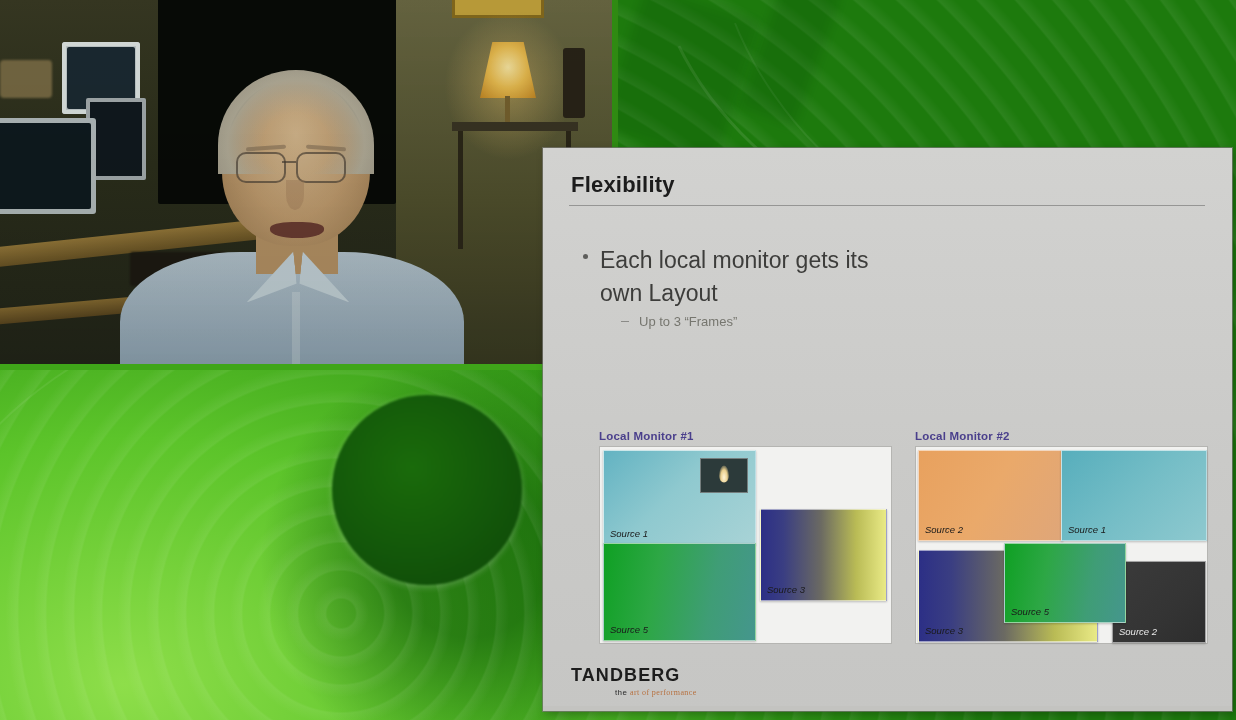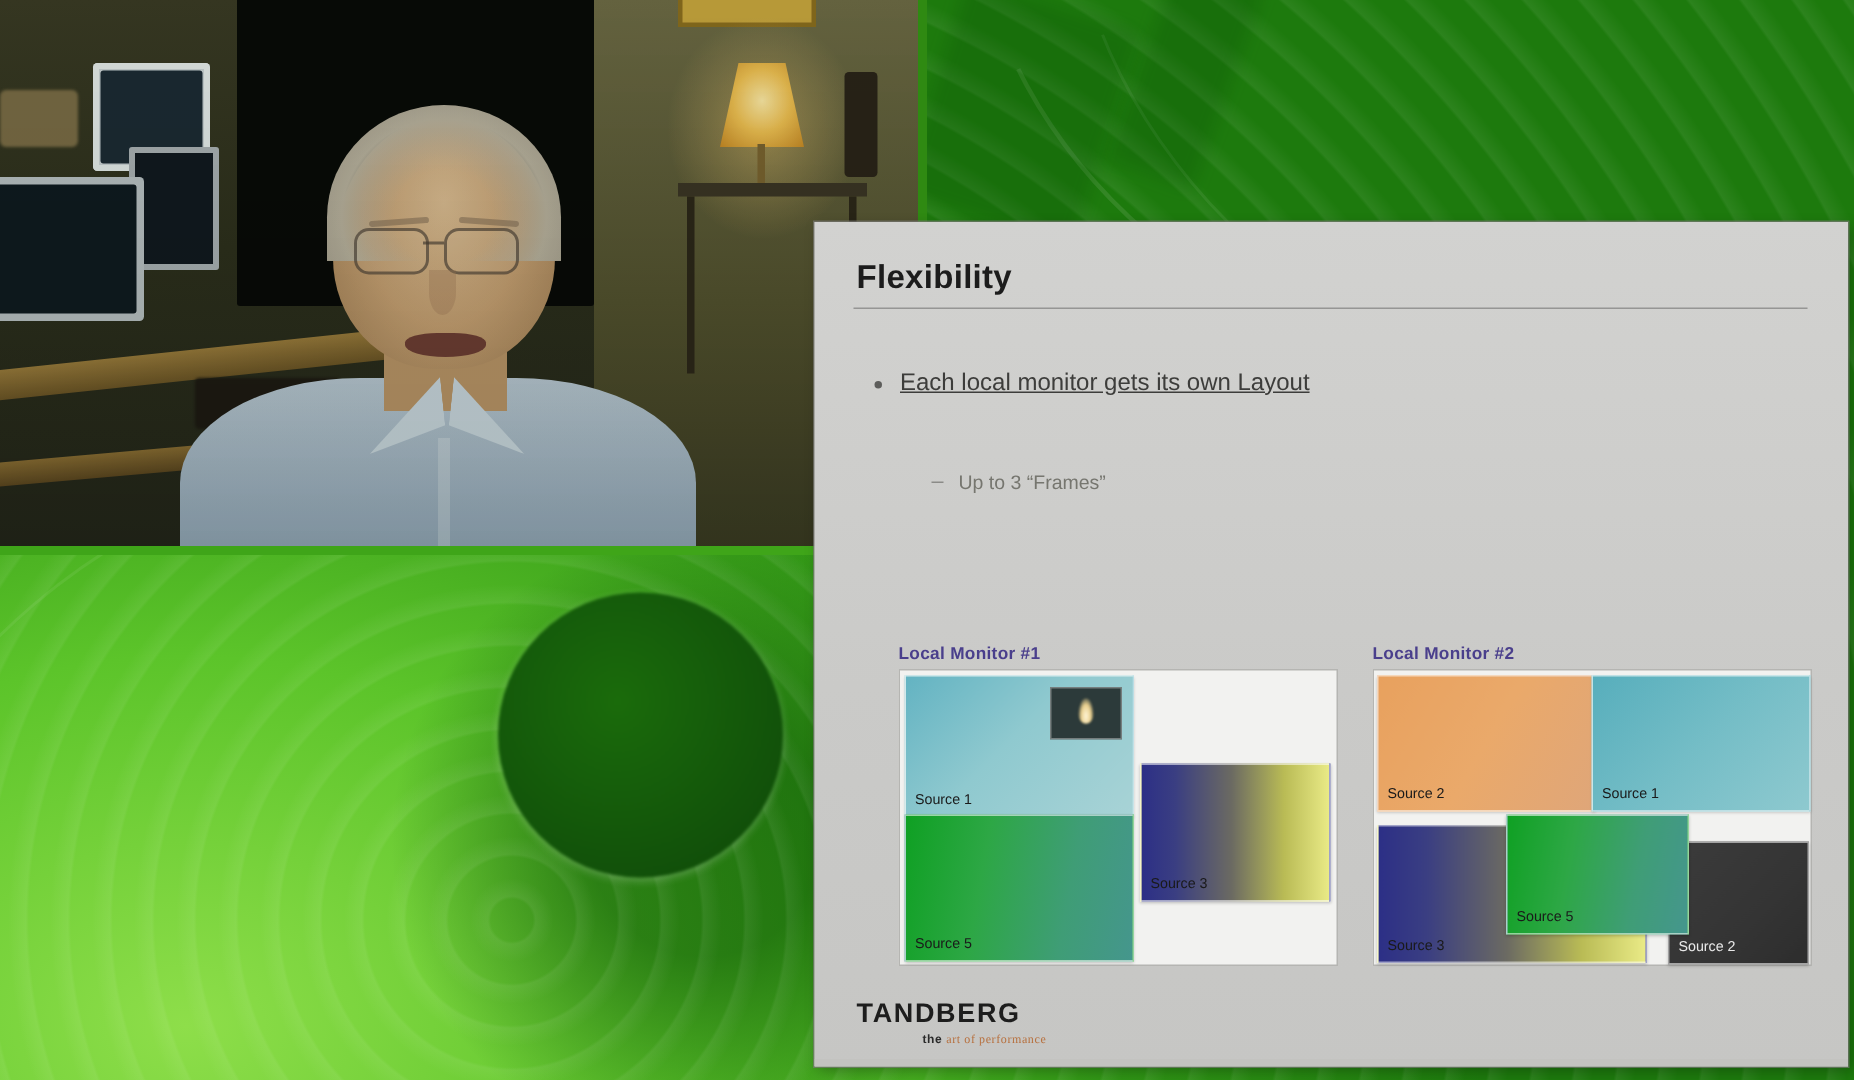--- a/index.html
+++ b/index.html
@@ -312,24 +312,23 @@
     gap: 12px;
   }
   .bullet-dot {
     width: 5px; height: 5px;
     background: #5d5d5b;
     border-radius: 50%;
     margin-top: 10px;
     flex: 0 0 auto;
   }
   .bullet-text {
-    font-size: 16px;
+    font-size: 23px;
     line-height: 1.45;
     color: #3d3d3b;
-    text-decoration: underline;
   }
   .subbullet-row {
     position: absolute;
     left: 78px;
     top: 166px;
     display: flex;
     gap: 10px;
     align-items: center;
   }
   .subbullet-dash {
@@ -354,20 +353,21 @@
     font-weight: bold;
     text-align: left;
     margin-bottom: 4px;
     letter-spacing: 0.2px;
   }
   .monitor-frame {
     position: relative;
     height: 196px;
     background: #f2f2f0;
     border: 1px solid #b5b5b2;
+    font-style: italic;
   }
   .frame {
     position: absolute;
     overflow: hidden;
     border: 1px solid rgba(255,255,255,0.55);
     box-shadow: 0 1px 2px rgba(0,0,0,0.22);
   }
   .frame-label {
     position: absolute;
     left: 6px;
@@ -418,21 +418,21 @@
     font-size: 18px;
     font-weight: bold;
     color: #1d1d1d;
     letter-spacing: 1.1px;
   }
   .logo-tag {
     margin-top: 2px;
     font-size: 8px;
     letter-spacing: 0.4px;
   }
-  .logo-tag .tag-a { color: #2b2b2b; font-weight: bold; padding-left: 44px; }
+  .logo-tag .tag-a { color: #2b2b2b; font-weight: normal; padding-left: 44px; }
   .logo-tag .tag-b { color: #b7703e; font-family: Liberation Serif, serif; }
 
   
   .panel-bottom-edge {
     position: absolute;
     left: 0; bottom: 0;
     width: 100%; height: 5px;
     background: #c3c3c0;
   }
 </style>

